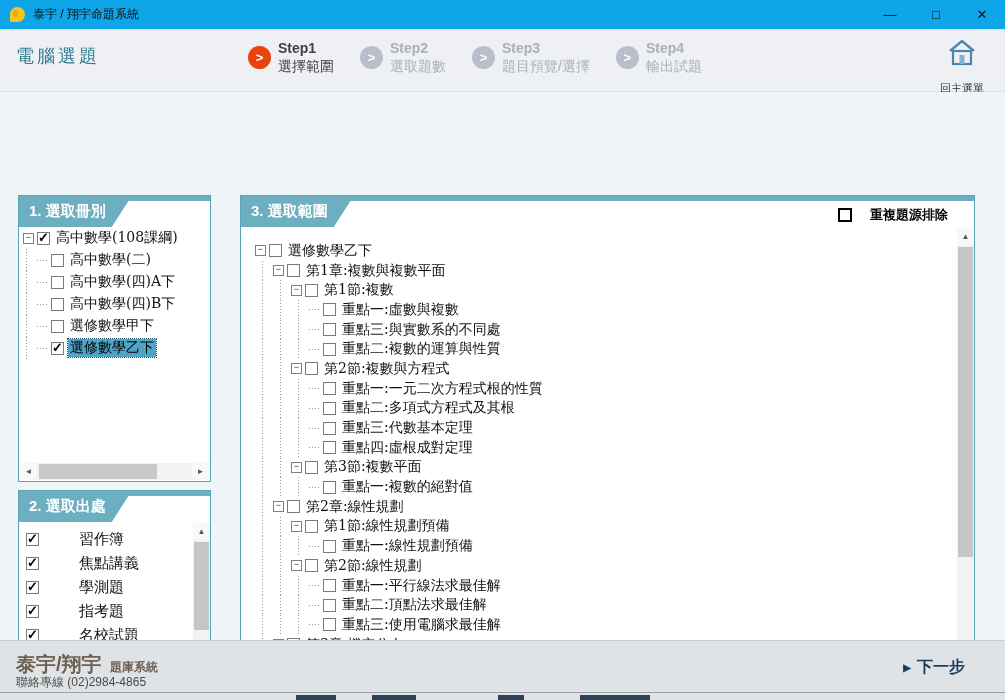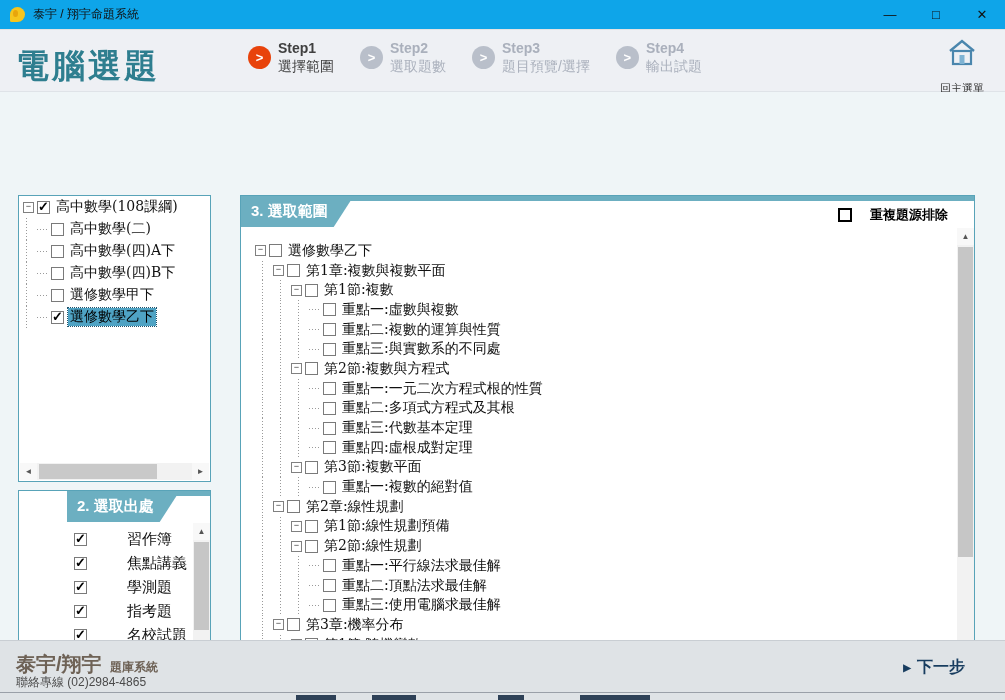--- a/index.html
+++ b/index.html
@@ -15,21 +15,21 @@
   .app-icon::after { content:""; position:absolute; left:3px; top:3px; width:5px; height:7px;
               background:#e8a50c; border-radius:50%; }
   .titlebar-text { margin-left:8px; font-size:12px; color:#111; }
   .win-controls { margin-left:auto; display:flex; align-items:center; height:100%; }
   .win-btn { width:46px; height:100%; display:flex; align-items:center; justify-content:center;
              font-size:13px; color:#111; cursor:default; }
 
   
   .header { position:absolute; left:0; top:30px; width:100%; height:62px; background:#eef0f4;
             border-bottom:1px solid #dfe3e8; }
-  .page-title { position:absolute; left:16px; top:14px; font-size:33px; font-weight:bold;
+  .page-title { position:absolute; left:16px; top:14px; font-size:18px; font-weight:normal;
                 color:#2e7e8f; letter-spacing:3px; }
   .steps { position:absolute; left:248px; top:10px; display:flex; gap:26px; }
   .step { display:flex; align-items:flex-start; gap:7px; }
   .step-circle { width:23px; height:23px; border-radius:50%; margin-top:6px;
                  display:flex; align-items:center; justify-content:center;
                  color:#fff; font-weight:900; font-size:13px; }
   .step.active .step-circle { background:#e8430b; }
   .step.inactive .step-circle { background:#b9bfca; }
   .step-lines { display:flex; flex-direction:column; line-height:1.25; }
   .step-name { font-size:14px; font-weight:bold; }
@@ -45,21 +45,21 @@
   .panel { position:absolute; background:#fff; border:1px solid #58a3b8; }
   .panel-head { position:relative; height:31px; background:#fff; }
   .panel-head::before { content:""; position:absolute; left:0; top:0; width:100%; height:5px;
                         background:#6cafc1; }
   .panel-head-title { position:absolute; left:0; top:0; height:31px; background:#6cafc1;
                       color:#fff; font-size:15px; font-weight:bold; line-height:30px;
                       padding:0 26px 0 10px;
                       clip-path:polygon(0 0,100% 0,calc(100% - 20px) 100%,0 100%); }
 
   #panel1 { left:18px; top:103px; width:193px; height:287px; }
-  #panel2 { left:18px; top:398px; width:193px; height:192px;padding-left:48px; }
+  #panel2 { left:18px; top:398px; width:193px; height:192px; }
   #panel3 { left:240px; top:103px; width:735px; height:487px; }
 
   
   .tree { font-family:"DejaVu Serif", serif; font-size:14px; color:#111; }
   .trow { display:flex; align-items:center; height:22px; white-space:nowrap; }
   #panel3 .trow { height:19.7px; }
   .g { width:18px; height:100%; flex:0 0 18px;
        background-image:repeating-linear-gradient(to bottom,#9a9a9a 0 1px,transparent 1px 3px);
        background-size:1px 100%; background-repeat:no-repeat; background-position:7px 0; }
   .expander { width:11px; height:11px; flex:0 0 11px; border:1px solid #808080; background:#fff;
@@ -177,20 +177,23 @@
         <rect x="6" y="13" width="18" height="13" fill="none" stroke="#4a86ad" stroke-width="2.2"></rect>
         <rect x="12.5" y="17" width="5" height="9" fill="#7fb3d3"></rect>
       </svg>
       <div class="home-label">回主選單</div>
     </div>
   </div>
 
   <div class="content">
 
     <div class="panel" id="panel1">
+      <div class="panel-head">
+        <span class="panel-head-title">1. 選取冊別</span>
+      </div>
       <div class="tree">
         <div class="trow">
           <span style="width:4px"></span>
           <span class="expander">−</span>
           <span class="cb ck"></span>
           <span class="tlabel">高中數學(108課綱)</span>
         </div>
         <div class="trow">
           <span class="g"></span>
             <span class="branch"></span>
@@ -310,33 +313,33 @@
             <span class="branch"></span>
             <span class="cb"></span>
             <span class="tlabel">重點一:虛數與複數</span>
           </div>
           <div class="trow">
             <span class="g"></span>
             <span class="g"></span>
             <span class="g"></span>
             <span class="branch"></span>
             <span class="cb"></span>
+            <span class="tlabel">重點三:與實數系的不同處</span>
+          </div>
+          <div class="trow">
+            <span class="g"></span>
+            <span class="g"></span>
+            <span class="g"></span>
+            <span class="branch"></span>
+            <span class="cb"></span>
             <span class="tlabel">重點二:複數的運算與性質</span>
           </div>
           <div class="trow">
             <span class="g"></span>
             <span class="g"></span>
-            <span class="g"></span>
-            <span class="branch"></span>
-            <span class="cb"></span>
-            <span class="tlabel">重點三:與實數系的不同處</span>
-          </div>
-          <div class="trow">
-            <span class="g"></span>
-            <span class="g"></span>
             <span class="expander">−</span>
             <span class="cb"></span>
             <span class="tlabel">第2節:複數與方程式</span>
           </div>
           <div class="trow">
             <span class="g"></span>
             <span class="g"></span>
             <span class="g"></span>
             <span class="branch"></span>
             <span class="cb"></span>
@@ -386,20 +389,28 @@
             <span class="expander">−</span>
             <span class="cb"></span>
             <span class="tlabel">第2章:線性規劃</span>
           </div>
           <div class="trow">
             <span class="g"></span>
             <span class="g"></span>
             <span class="expander">−</span>
             <span class="cb"></span>
             <span class="tlabel">第1節:線性規劃預備</span>
+          </div>
+          <div class="trow">
+            <span class="g"></span>
+            <span class="g"></span>
+            <span class="g"></span>
+            <span class="branch"></span>
+            <span class="cb"></span>
+            <span class="tlabel">重點一:線性規劃預備</span>
           </div>
           <div class="trow">
             <span class="g"></span>
             <span class="g"></span>
             <span class="expander">−</span>
             <span class="cb"></span>
             <span class="tlabel">第2節:線性規劃</span>
           </div>
           <div class="trow">
             <span class="g"></span>

